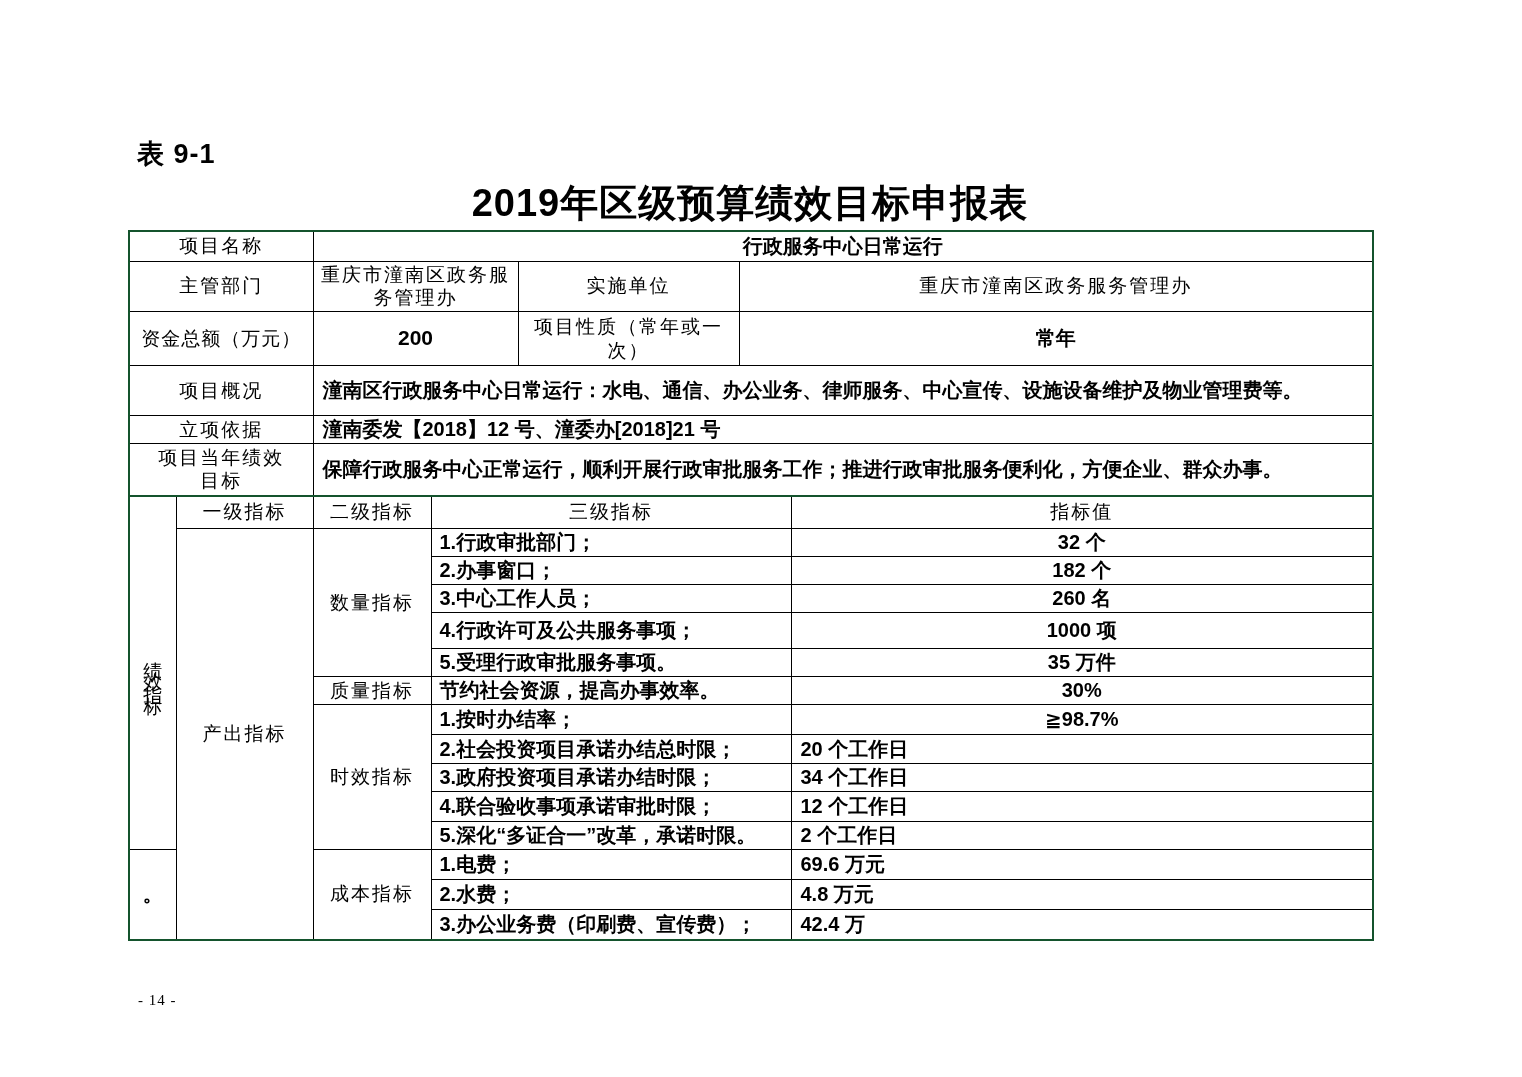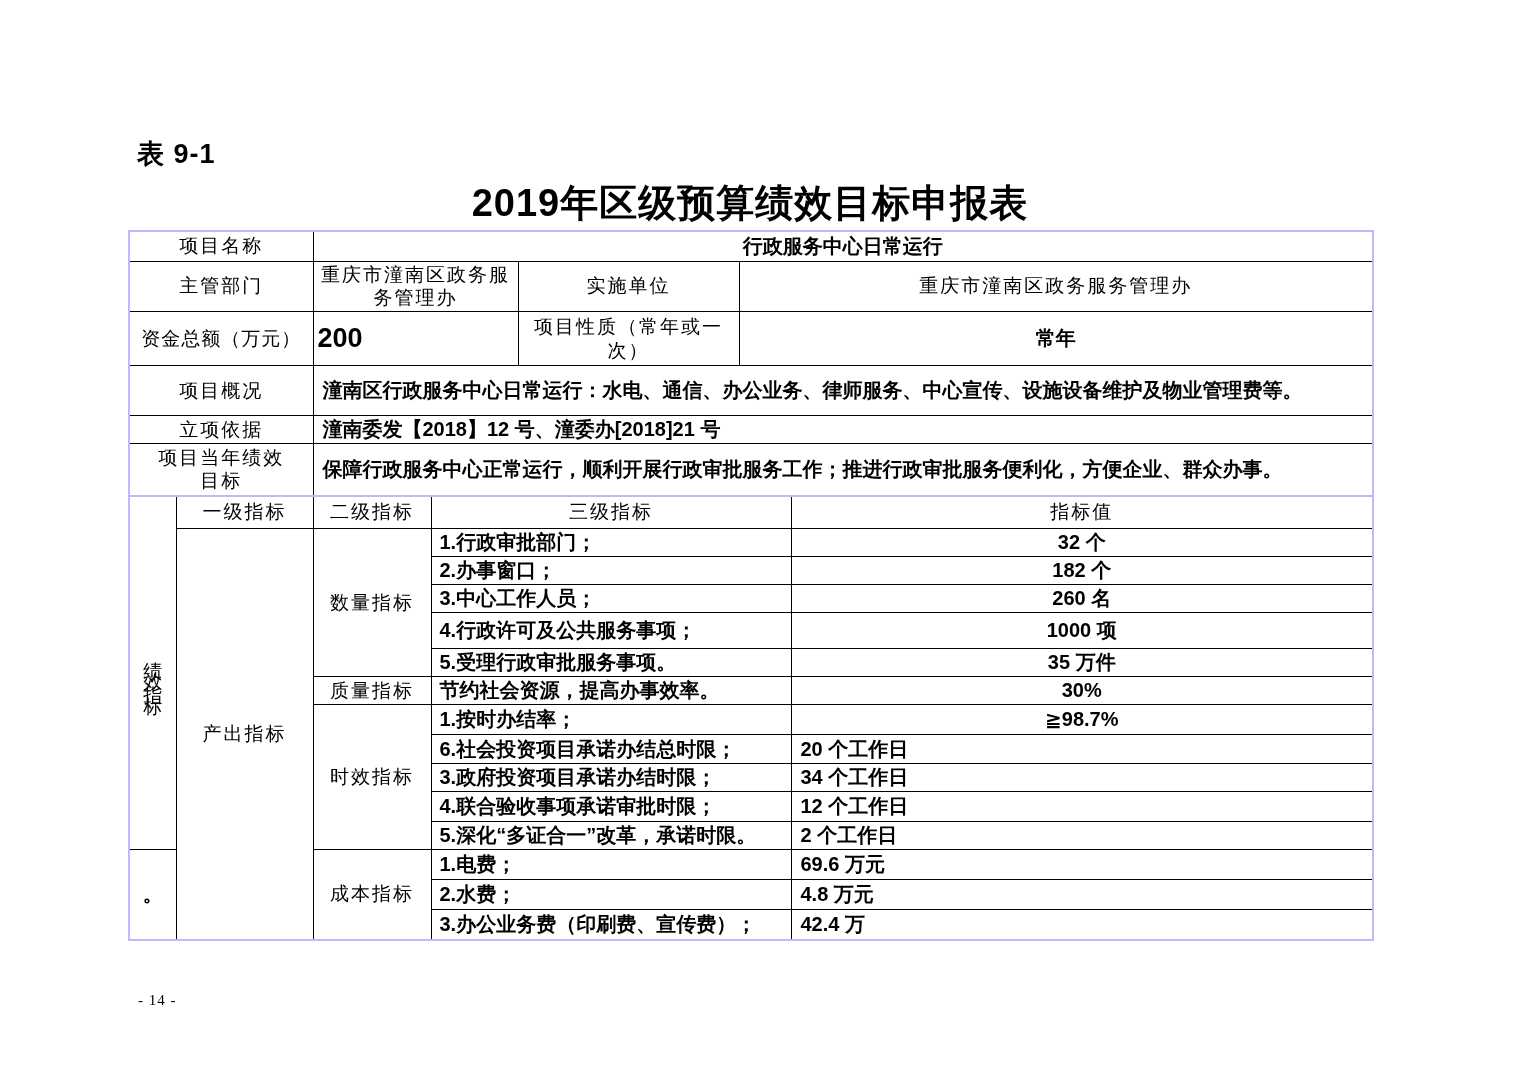--- a/index.html
+++ b/index.html
@@ -17,21 +17,21 @@
   }
   .doc-title {
     position: absolute; left: 128px; top: 178px; width: 1244px;
     text-align: center; font-size: 38px; font-weight: 700; letter-spacing: 1px;
   }
   .tables {
     position: absolute; left: 128px; top: 230px; width: 1244px;
   }
   table {
     border-collapse: collapse; table-layout: fixed;
-    width: 1244px; border: 2px solid #c4b5fd;
+    width: 1244px; border: 2px solid #14532d;
   }
   .tbl2 { border-top: none; }
   .tbl2 tr:first-child > td { border-top: none; }
   td {
     border: 1.5px solid #000;
     padding: 1px 4px;
     vertical-align: middle;
     overflow: hidden;
     line-height: 1.25;
   }
@@ -47,21 +47,21 @@
 
   
   .sval {
     font-family: "Liberation Serif", "DejaVu Serif", serif;
     font-size: 19px; letter-spacing: 2px; text-align: center;
   }
 
   
   .vc { font-size: 20px; font-weight: 600; text-align: center; }
   .vl { font-size: 20px; font-weight: 600; text-align: left; padding-left: 9px; }
-  .num { font-size: 27px; font-weight: 600; text-align: left; }
+  .num { font-size: 21px; font-weight: 600; text-align: center; }
   .l3  { font-size: 20px; font-weight: 600; text-align: left; padding-left: 8px; }
 
   .side-cell { text-align: center; padding: 0; }
   .vertical {
     writing-mode: vertical-rl; text-orientation: upright;
     font-family: "Liberation Serif", "DejaVu Serif", serif;
     font-size: 19px; letter-spacing: 12px; display: inline-block;
   }
   .footer-pagenum {
     position: absolute; left: 138px; top: 992px;
@@ -160,21 +160,21 @@
       <td class="lbl">质量指标</td>
       <td class="l3">节约社会资源，提高办事效率。</td>
       <td class="vc">30%</td>
     </tr>
     <tr style="height:30px">
       <td class="lbl" rowspan="5">时效指标</td>
       <td class="l3">1.按时办结率；</td>
       <td class="vc">≧98.7%</td>
     </tr>
     <tr style="height:29px">
-      <td class="l3">6.社会投资项目承诺办结总时限；</td>
+      <td class="l3">2.社会投资项目承诺办结总时限；</td>
       <td class="vl">20 个工作日</td>
     </tr>
     <tr style="height:28px">
       <td class="l3">3.政府投资项目承诺办结时限；</td>
       <td class="vl">34 个工作日</td>
     </tr>
     <tr style="height:30px">
       <td class="l3">4.联合验收事项承诺审批时限；</td>
       <td class="vl">12 个工作日</td>
     </tr>

